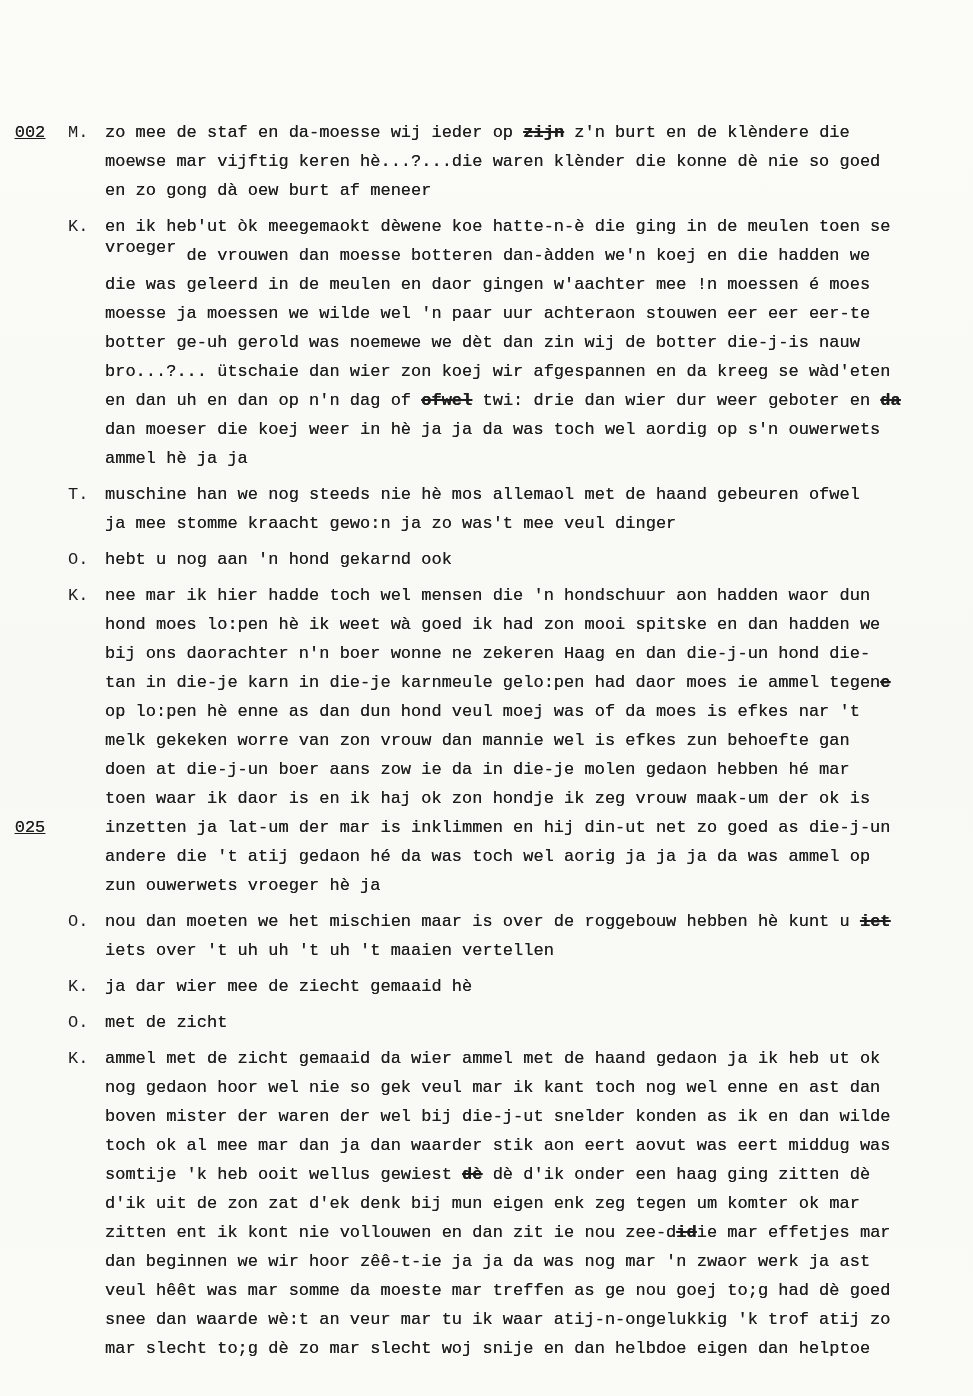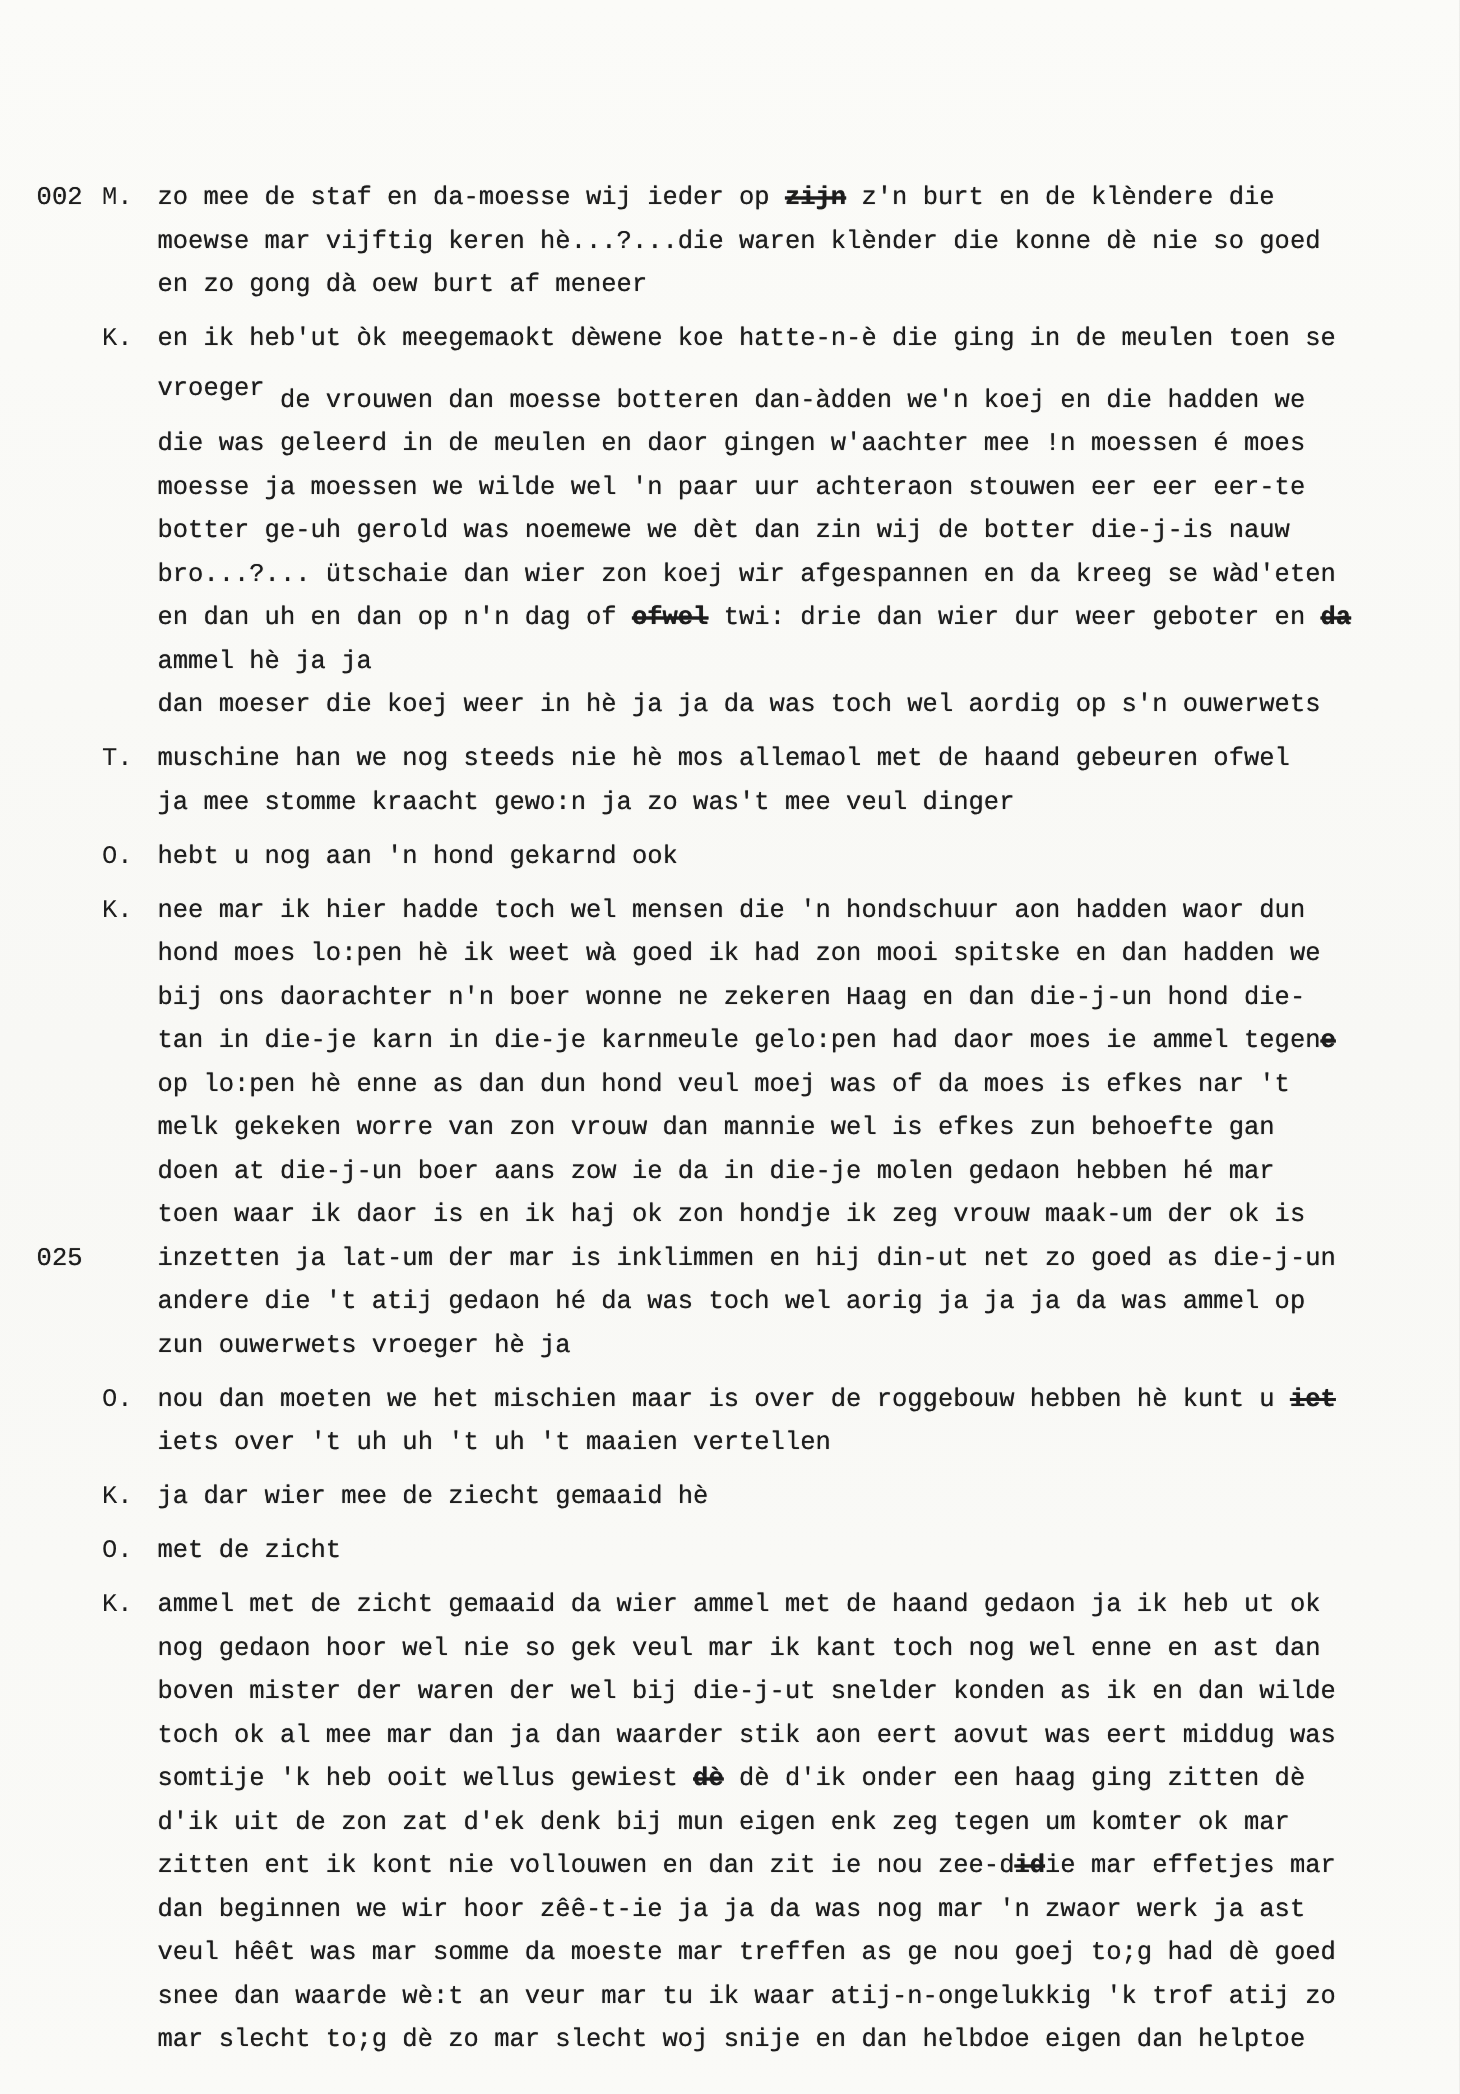--- a/index.html
+++ b/index.html
@@ -40,32 +40,32 @@
     line-height: 29px;
     white-space: pre;
     
     text-shadow: 0 0 0.5px rgba(20,20,20,0.8);
   }
   .margin-num {
     position: absolute;
     left: -100px;
     top: 0;
     width: 50px;
-    text-align: right;
+    text-align: center;
+    text-decoration: underline;
   }
   .strike {
     text-decoration: line-through;
     text-decoration-thickness: 2px;
     font-weight: bold;
   }
   .raised {
     position: relative;
     top: -8px;
     display: inline-block;
-    margin-top: 12px;
   }
 </style>
 </head>
 <body>
 
 <main class="page">
   <div id="transcript">
       <div class="utt">
         <span class="speaker">M.</span>
         <div class="lines">
@@ -77,22 +77,22 @@
       <div class="utt">
         <span class="speaker">K.</span>
         <div class="lines">
           <div class="line"><span>en ik heb'ut òk meegemaokt dèwene koe hatte-n-è die ging in de meulen toen se</span></div>
           <div class="line"><span class="raised">vroeger</span><span> de vrouwen dan moesse botteren dan-àdden we'n koej en die hadden we</span></div>
           <div class="line"><span>die was geleerd in de meulen en daor gingen w'aachter mee !n moessen é moes</span></div>
           <div class="line"><span>moesse ja moessen we wilde wel 'n paar uur achteraon stouwen eer eer eer-te</span></div>
           <div class="line"><span>botter ge-uh gerold was noemewe we dèt dan zin wij de botter die-j-is nauw</span></div>
           <div class="line"><span>bro...?... ütschaie dan wier zon koej wir afgespannen en da kreeg se wàd'eten</span></div>
           <div class="line"><span>en dan uh en dan op n'n dag of </span><span class="strike">ofwel</span><span> twi: drie dan wier dur weer geboter en </span><span class="strike">da</span></div>
+          <div class="line"><span>dan moeser die koej weer in hè ja ja da was toch wel aordig op s'n ouwerwets</span></div>
           <div class="line"><span>ammel hè ja ja</span></div>
-          <div class="line"><span>dan moeser die koej weer in hè ja ja da was toch wel aordig op s'n ouwerwets</span></div>
         </div>
       </div>
       <div class="utt">
         <span class="speaker">T.</span>
         <div class="lines">
           <div class="line"><span>muschine han we nog steeds nie hè mos allemaol met de haand gebeuren ofwel</span></div>
           <div class="line"><span>ja mee stomme kraacht gewo:n ja zo was't mee veul dinger</span></div>
         </div>
       </div>
       <div class="utt">

